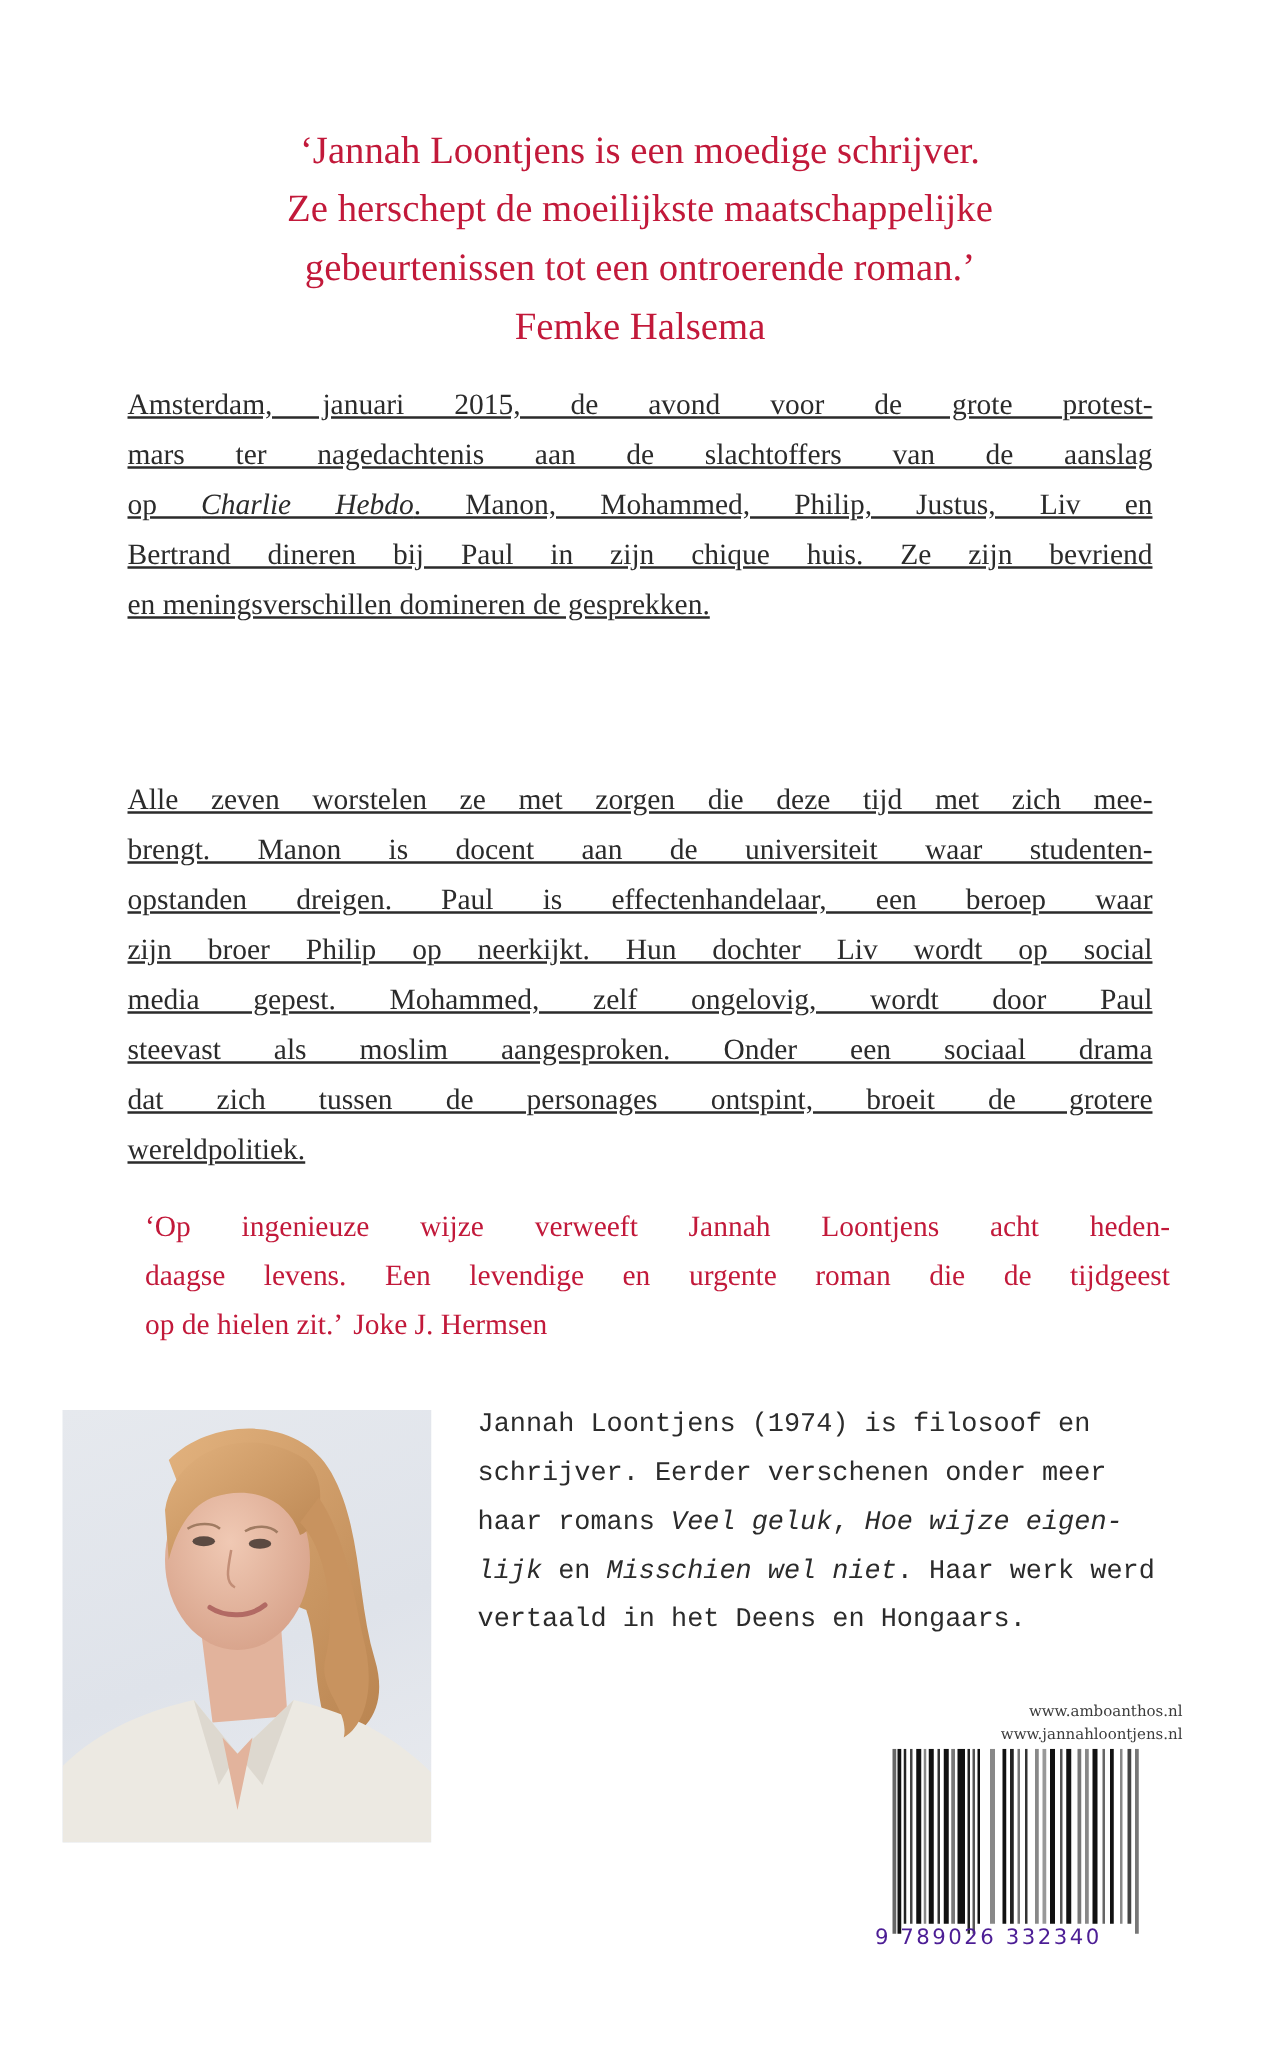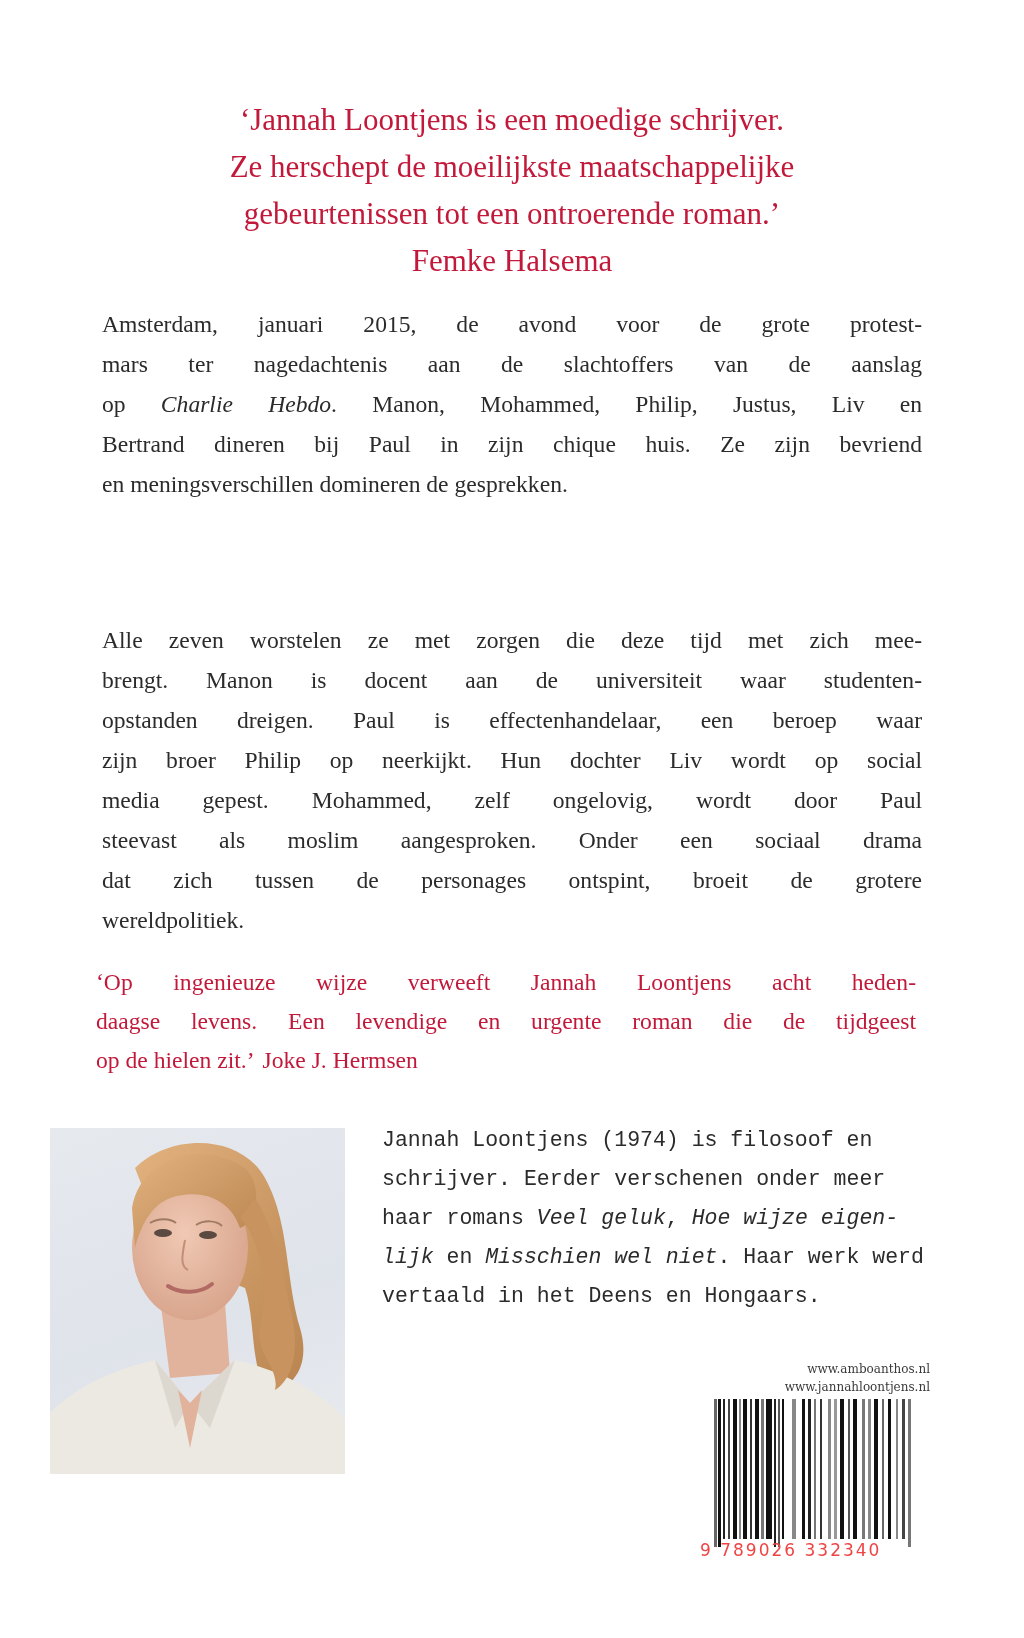--- a/index.html
+++ b/index.html
@@ -28,28 +28,29 @@
     }
     .quote-top .line { display: block; white-space: nowrap; }
     .para {
       position: absolute;
       left: 102px;
       width: 820px;
       font-family: "Liberation Serif", "DejaVu Serif", serif;
       font-size: 23.6px;
       line-height: 40px;
       color: #2b2b2b;
+      text-decoration: underline;
     }
     .para .line { display: block; white-space: nowrap; text-align: justify; text-align-last: justify; }
     .para .line.last { text-align-last: left; }
     .para-1 { top: 304px; }
     .para-2 { top: 620px; }
     .quote-bottom {
       position: absolute;
-      left: 96px;
+      left: 116px;
       top: 963px;
       width: 820px;
       color: #c2193a;
       font-family: "Liberation Serif", "DejaVu Serif", serif;
       font-size: 23.6px;
       line-height: 39px;
     }
     .quote-bottom .line { display: block; white-space: nowrap; text-align: justify; text-align-last: justify; }
     .quote-bottom .line.last { text-align-last: left; }
     .quote-bottom .author { margin-left: 8px; }
@@ -69,21 +70,21 @@
       width: 540px;
       font-family: Liberation Mono, monospace;
       font-size: 21.5px;
       line-height: 39px;
       color: #2b2b2b;
     }
     .bio .line { display: block; white-space: nowrap; }
     .bio i { font-style: italic; }
     .urls {
       position: absolute;
-      left: 700px;
+      left: 716px;
       top: 1360px;
       width: 230px;
       text-align: right;
       font-family: "DejaVu Serif", "Liberation Serif", serif;
       font-size: 12px;
       line-height: 18px;
       color: #3a3a3a;
     }
     .urls .line { display: block; white-space: nowrap; }
     .barcode {
@@ -94,21 +95,21 @@
       height: 170px;
     }
     .barcode-digits {
       position: absolute;
       left: 700px;
       top: 1540px;
       width: 230px;
       font-family: "DejaVu Sans", "Liberation Sans", sans-serif;
       font-size: 17px;
       letter-spacing: 2px;
-      color: #ef4444;
+      color: #4c1d95;
       white-space: nowrap;
     }
   </style>
 </head>
 <body>
 
 <div class="quote-top">
   <span class="line">‘Jannah Loontjens is een moedige schrijver.</span>
   <span class="line">Ze herschept de moeilijkste maatschappelijke</span>
   <span class="line">gebeurtenissen tot een ontroerende roman.’</span>

